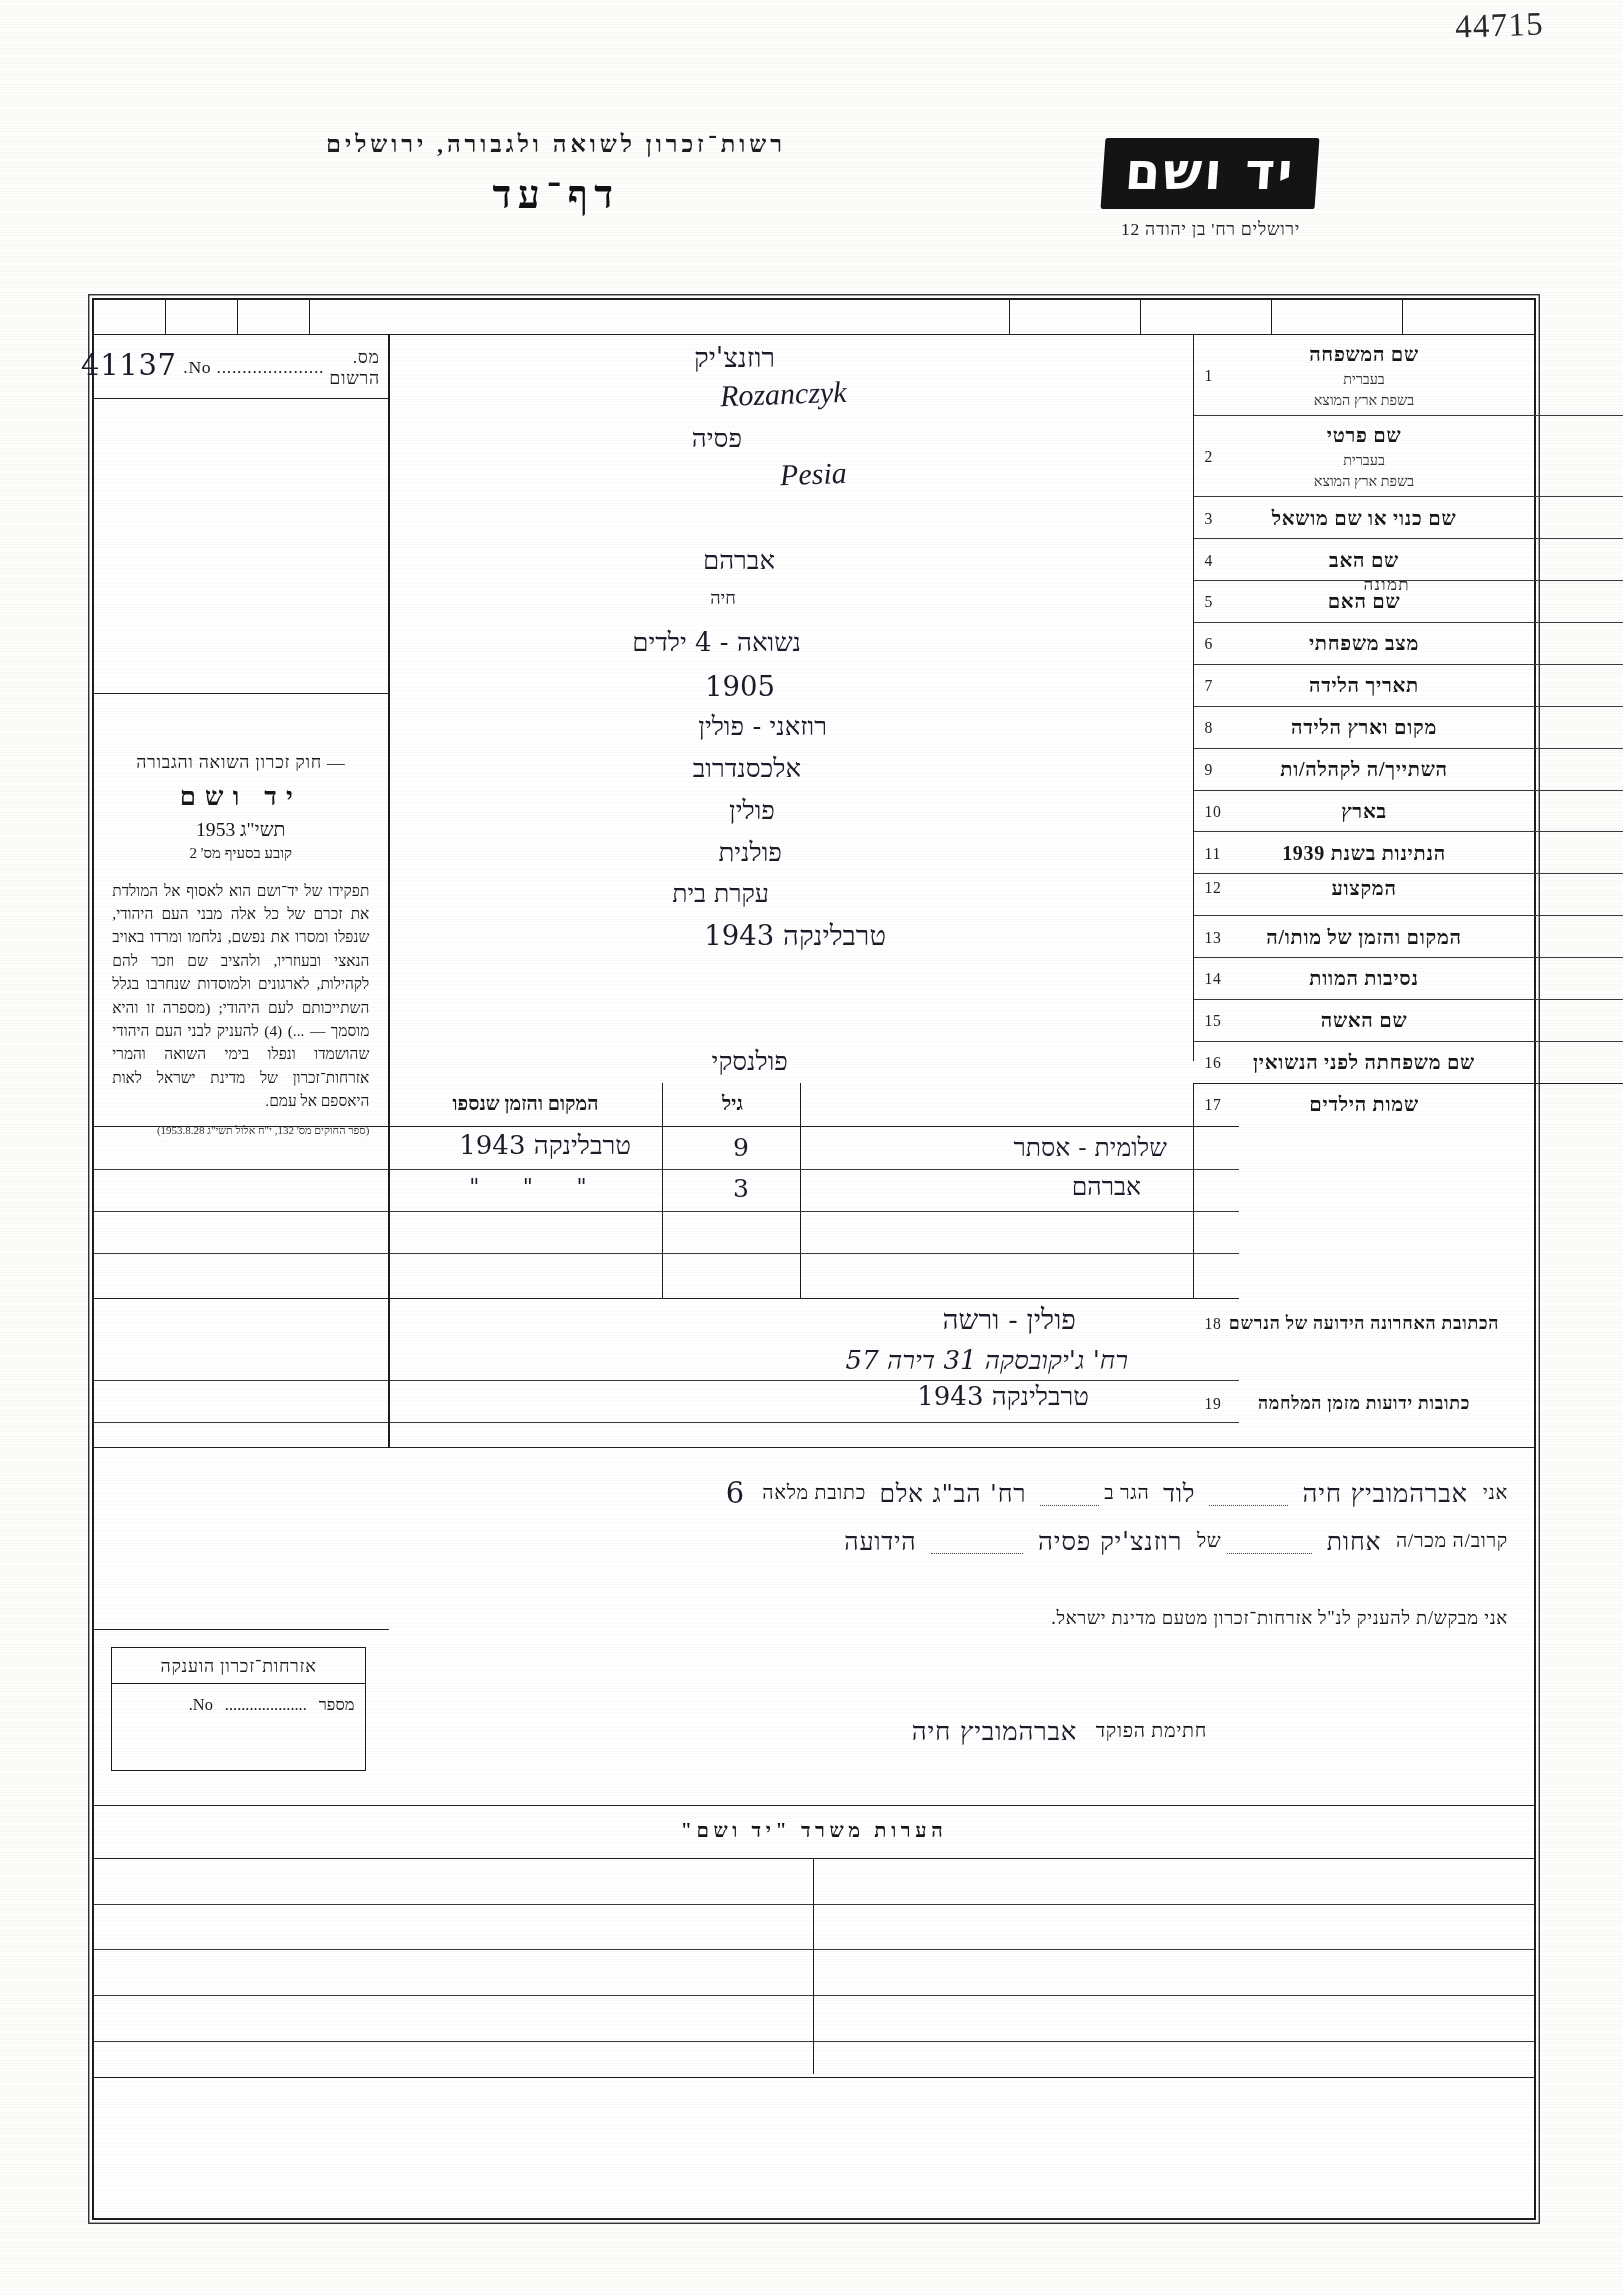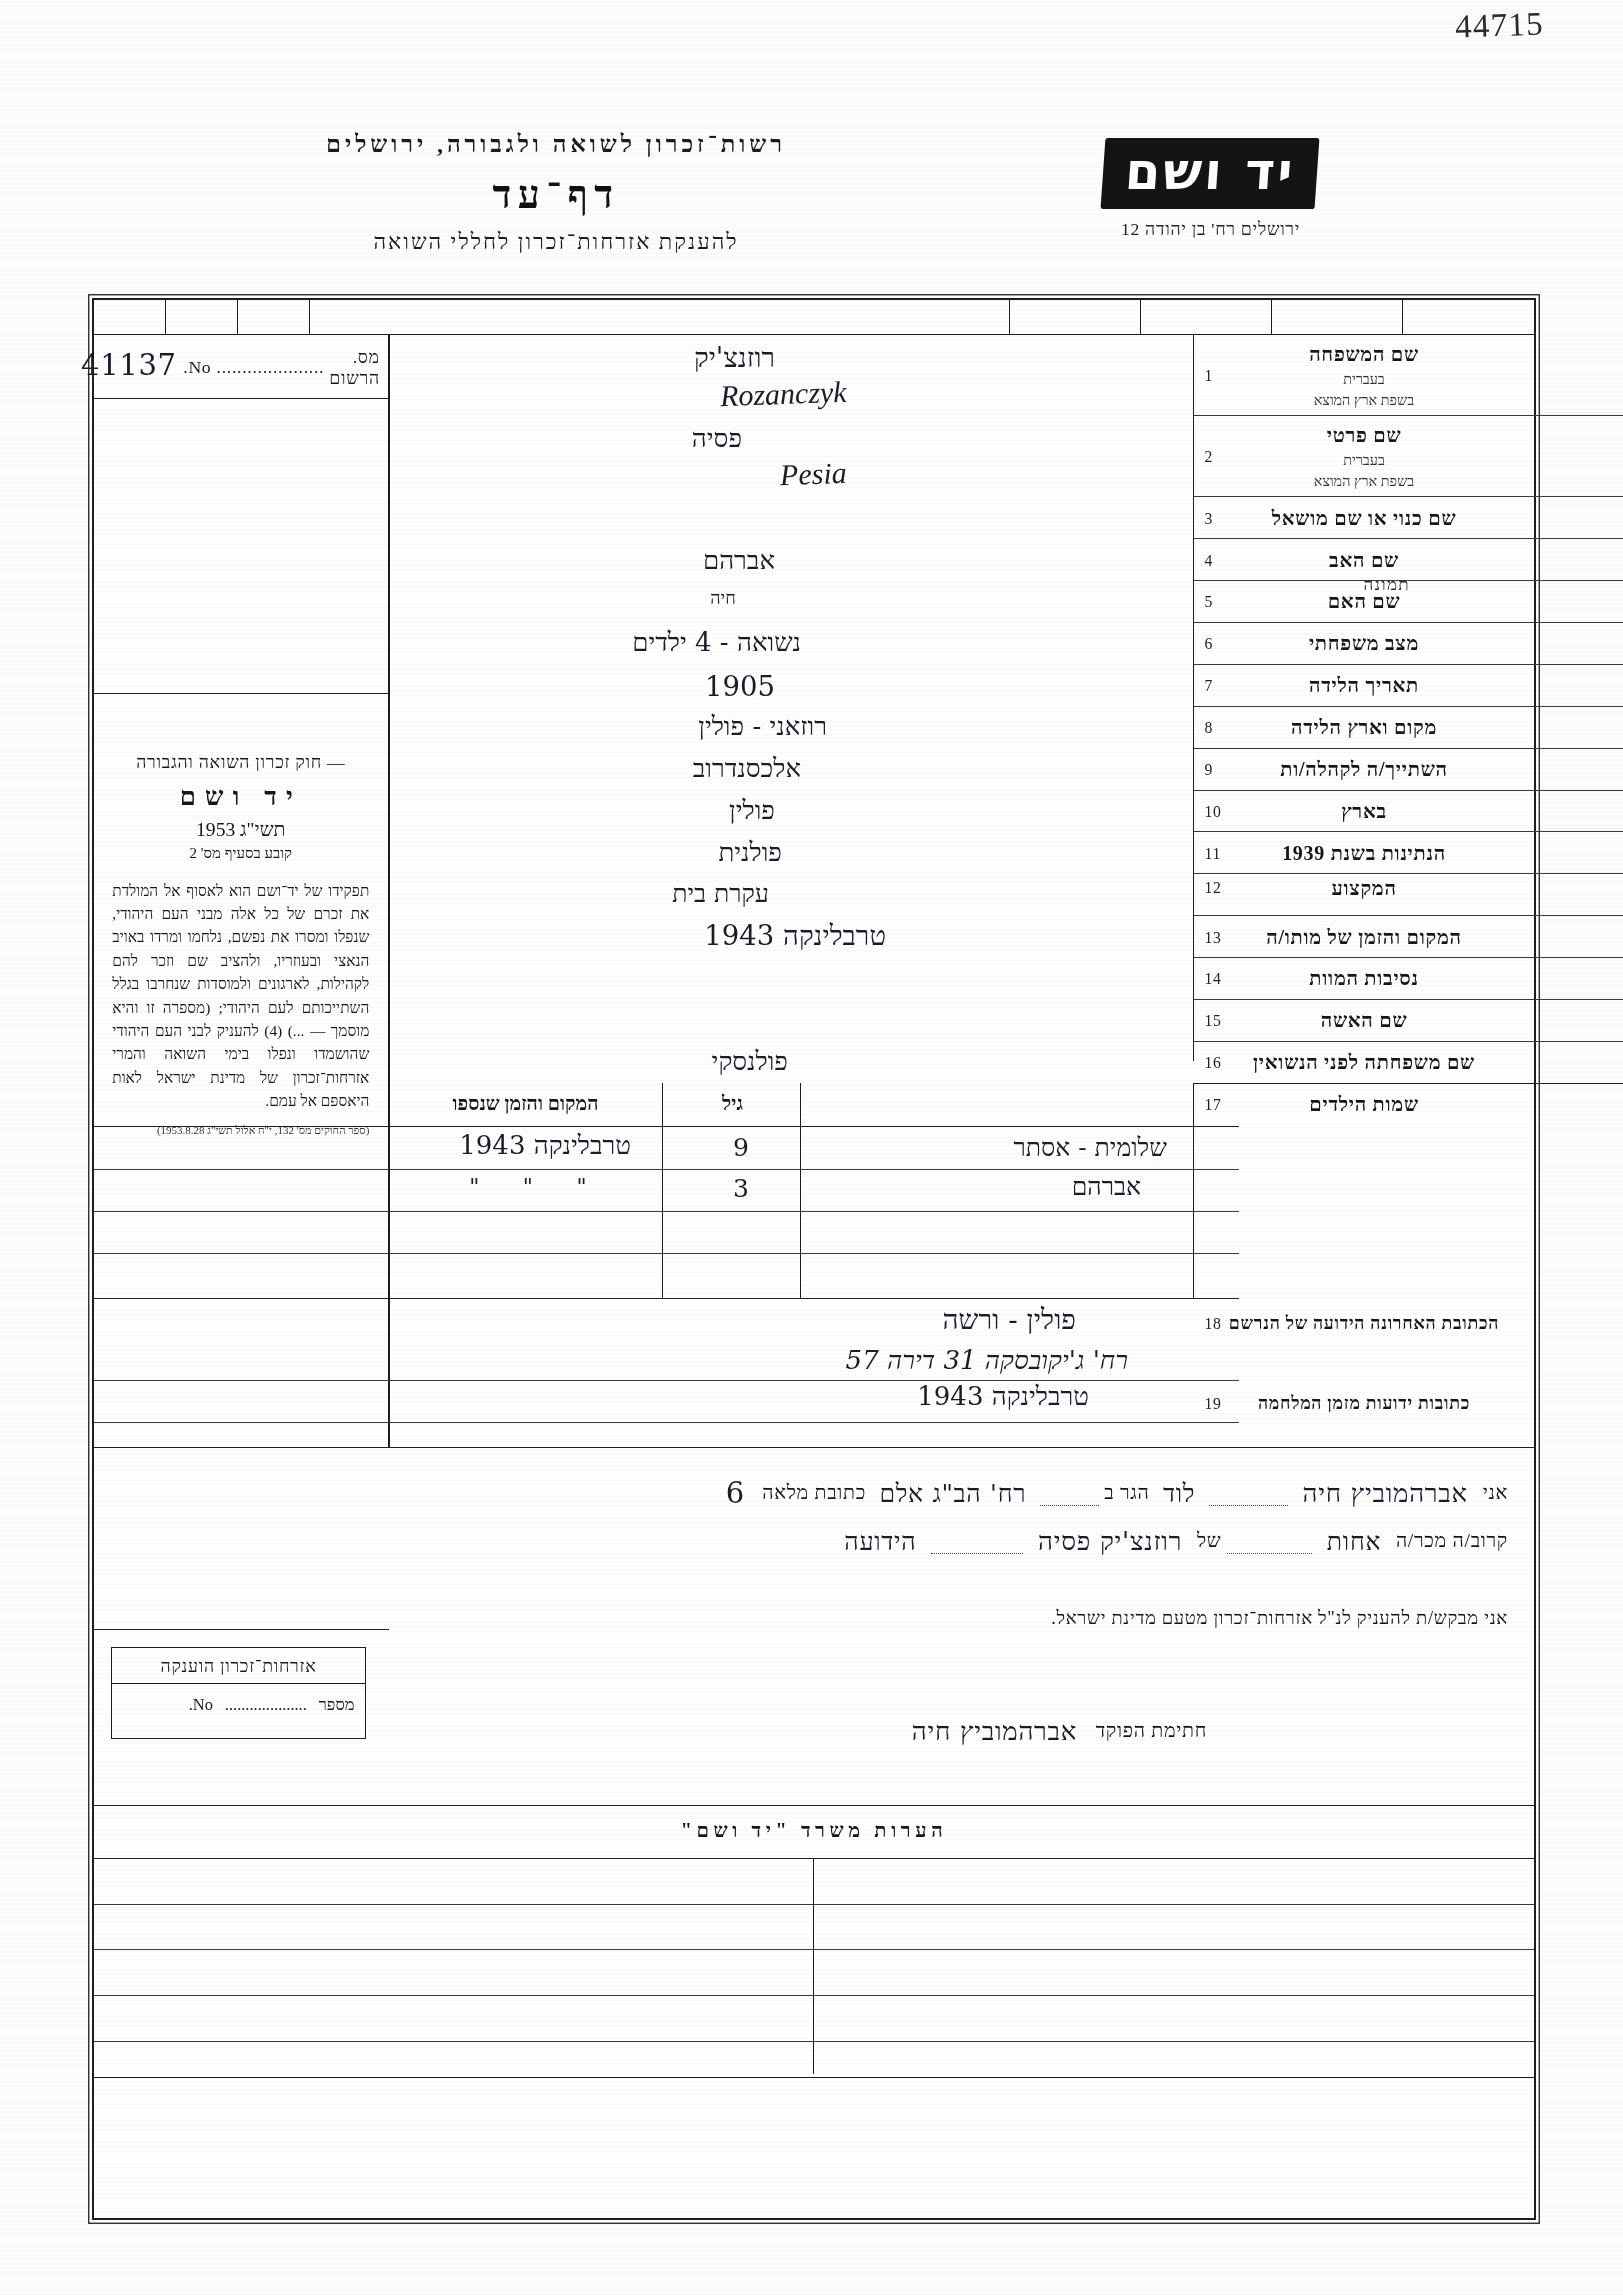--- a/index.html
+++ b/index.html
@@ -321,21 +321,20 @@
 <body>
 
 <div class="page">
 
   <div class="archive-no">44715</div>
 
   <div class="header">
     <div class="header-text">
       <div class="org-line">רשות־זכרון לשואה ולגבורה, ירושלים</div>
       <div class="form-title">דף־עד</div>
-      <div class="form-sub">להענקת אזרחות־זכרון לחללי השואה</div>
     </div>
     <div class="logo-box">
       <div class="logo-mark">יד ושם</div>
       <div class="logo-addr">ירושלים רח' בן יהודה 12</div>
     </div>
   </div>
 
   <div class="frame">
 
     <div class="top-strip">
@@ -573,21 +572,21 @@
     </div>
 
     <div class="decl decl-sm" style="top:1308px;right:26px;width:1388px;">אני מבקש/ת להעניק לנ"ל אזרחות־זכרון מטעם מדינת ישראל.</div>
 
 
     <div class="decl" style="top:1413px;right:26px;width:1126px;">
       <span style="margin-right:301px;">חתימת הפוקד</span>
       <span class="hw" style="position:relative;font-size:26px;top:2.6px;margin:0 13px;">אברהמוביץ חיה</span>
     </div>
 
-    <div class="cert-box" style="top:1347px;height:92px;">
+    <div class="cert-box" style="top:1347px;height:124px;">
       <div class="t">אזרחות־זכרון הוענקה</div>
       <div class="n">
         <span>מספר</span>
         <span style="margin:0 7.9px;">....................</span>
         <span>No.</span>
       </div>
     </div>
 
     <div class="rule h-rule" style="top:1505px;right:0;width:1440px;"></div>
     <div class="footer-title" style="top:1519px;">הערות משרד "יד ושם"</div>

